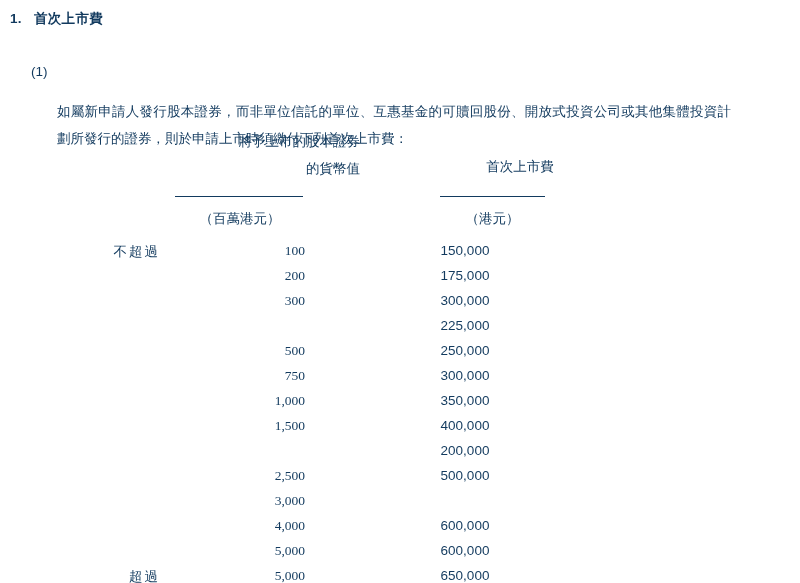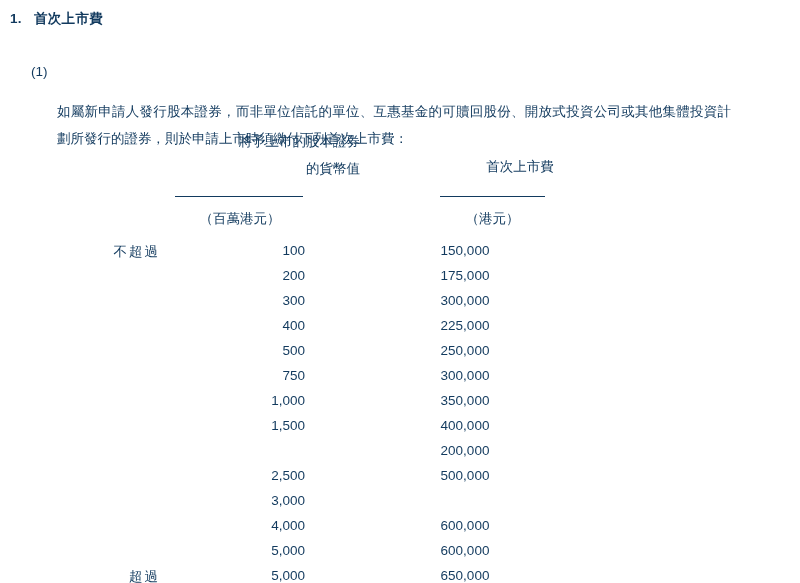--- a/index.html
+++ b/index.html
@@ -144,20 +144,21 @@
     left: 40px;
     width: 120px;
     text-align: right;
     letter-spacing: 2px;
   }
   .row-value {
     position: absolute;
     left: 160px;
     width: 145px;
     text-align: right;
+    font-family: Liberation Serif, serif;
   }
   .row-fee {
     position: absolute;
     left: 400px;
     width: 130px;
     text-align: center;
   }
 </style>
 </head>
 <body>
@@ -207,21 +208,20 @@
           <span class="row-value">200</span>
           <span class="row-fee">175,000</span>
         </div>
         <div class="data-row">
           <span class="row-label"></span>
           <span class="row-value">300</span>
           <span class="row-fee">300,000</span>
         </div>
         <div class="data-row">
           <span class="row-label"></span>
-          <span class="row-value">400</span>
           <span class="row-fee">225,000</span>
         </div>
         <div class="data-row">
           <span class="row-label"></span>
           <span class="row-value">500</span>
           <span class="row-fee">250,000</span>
         </div>
         <div class="data-row">
           <span class="row-label"></span>
           <span class="row-value">750</span>

